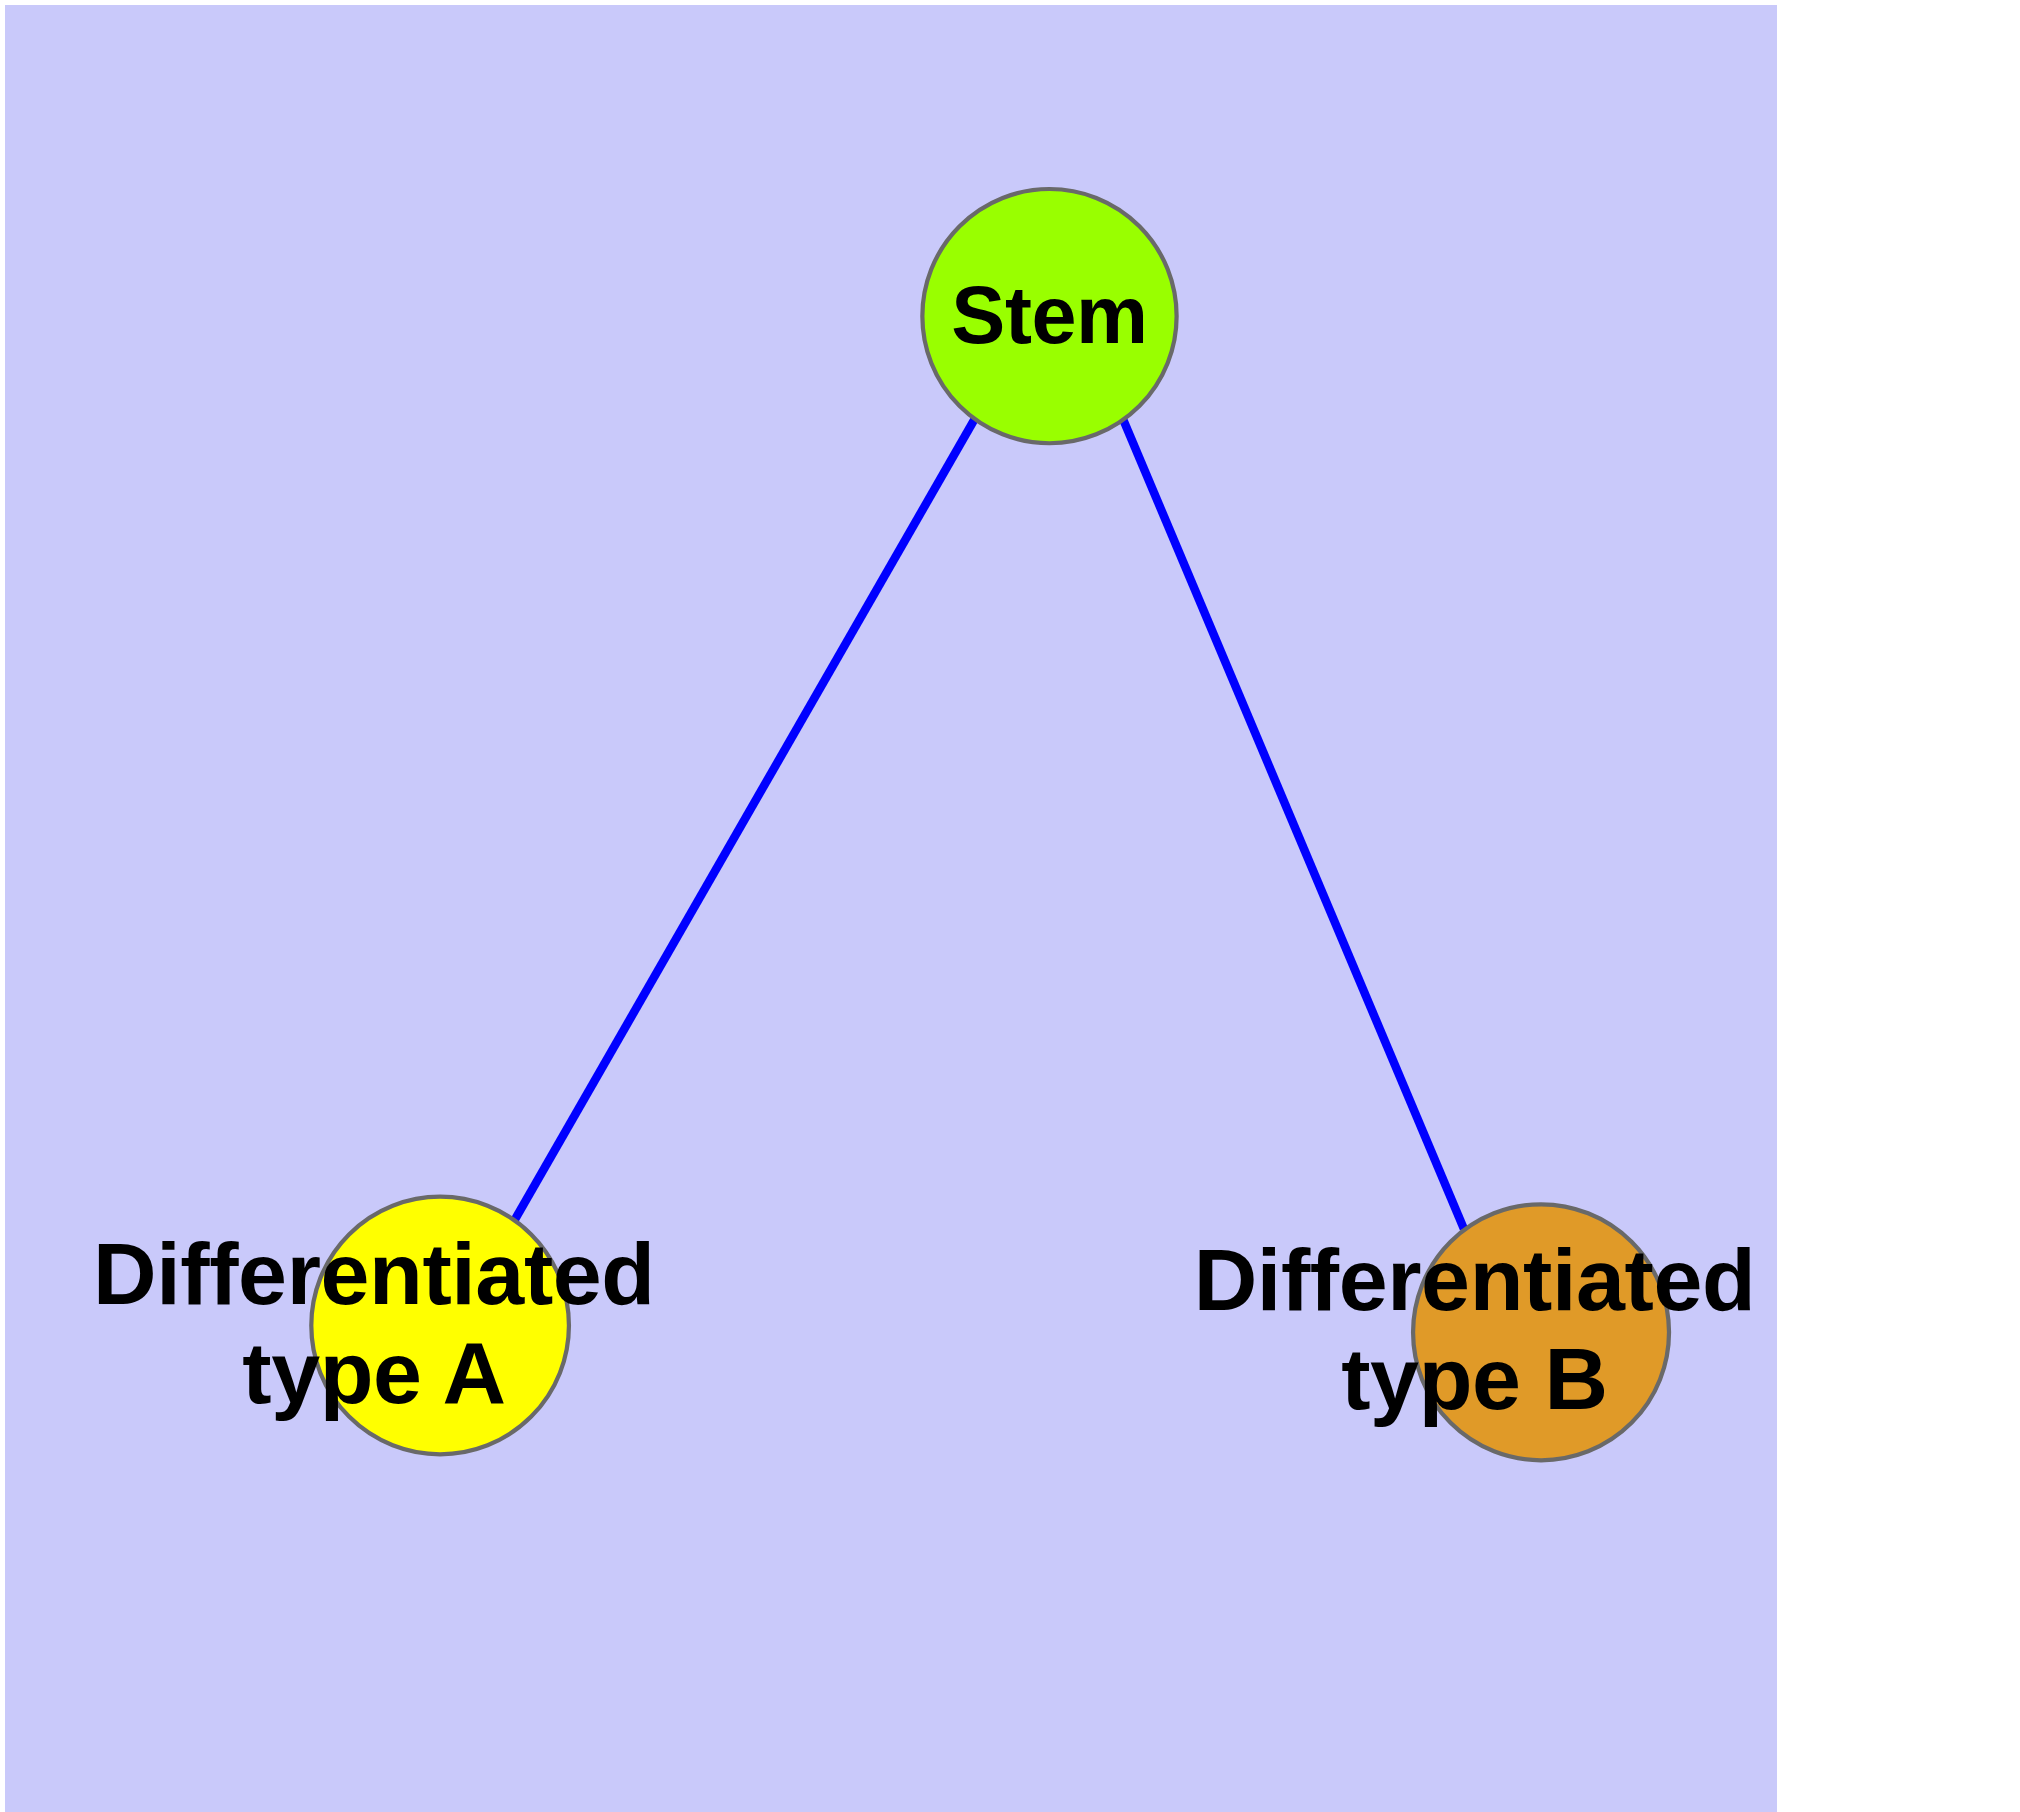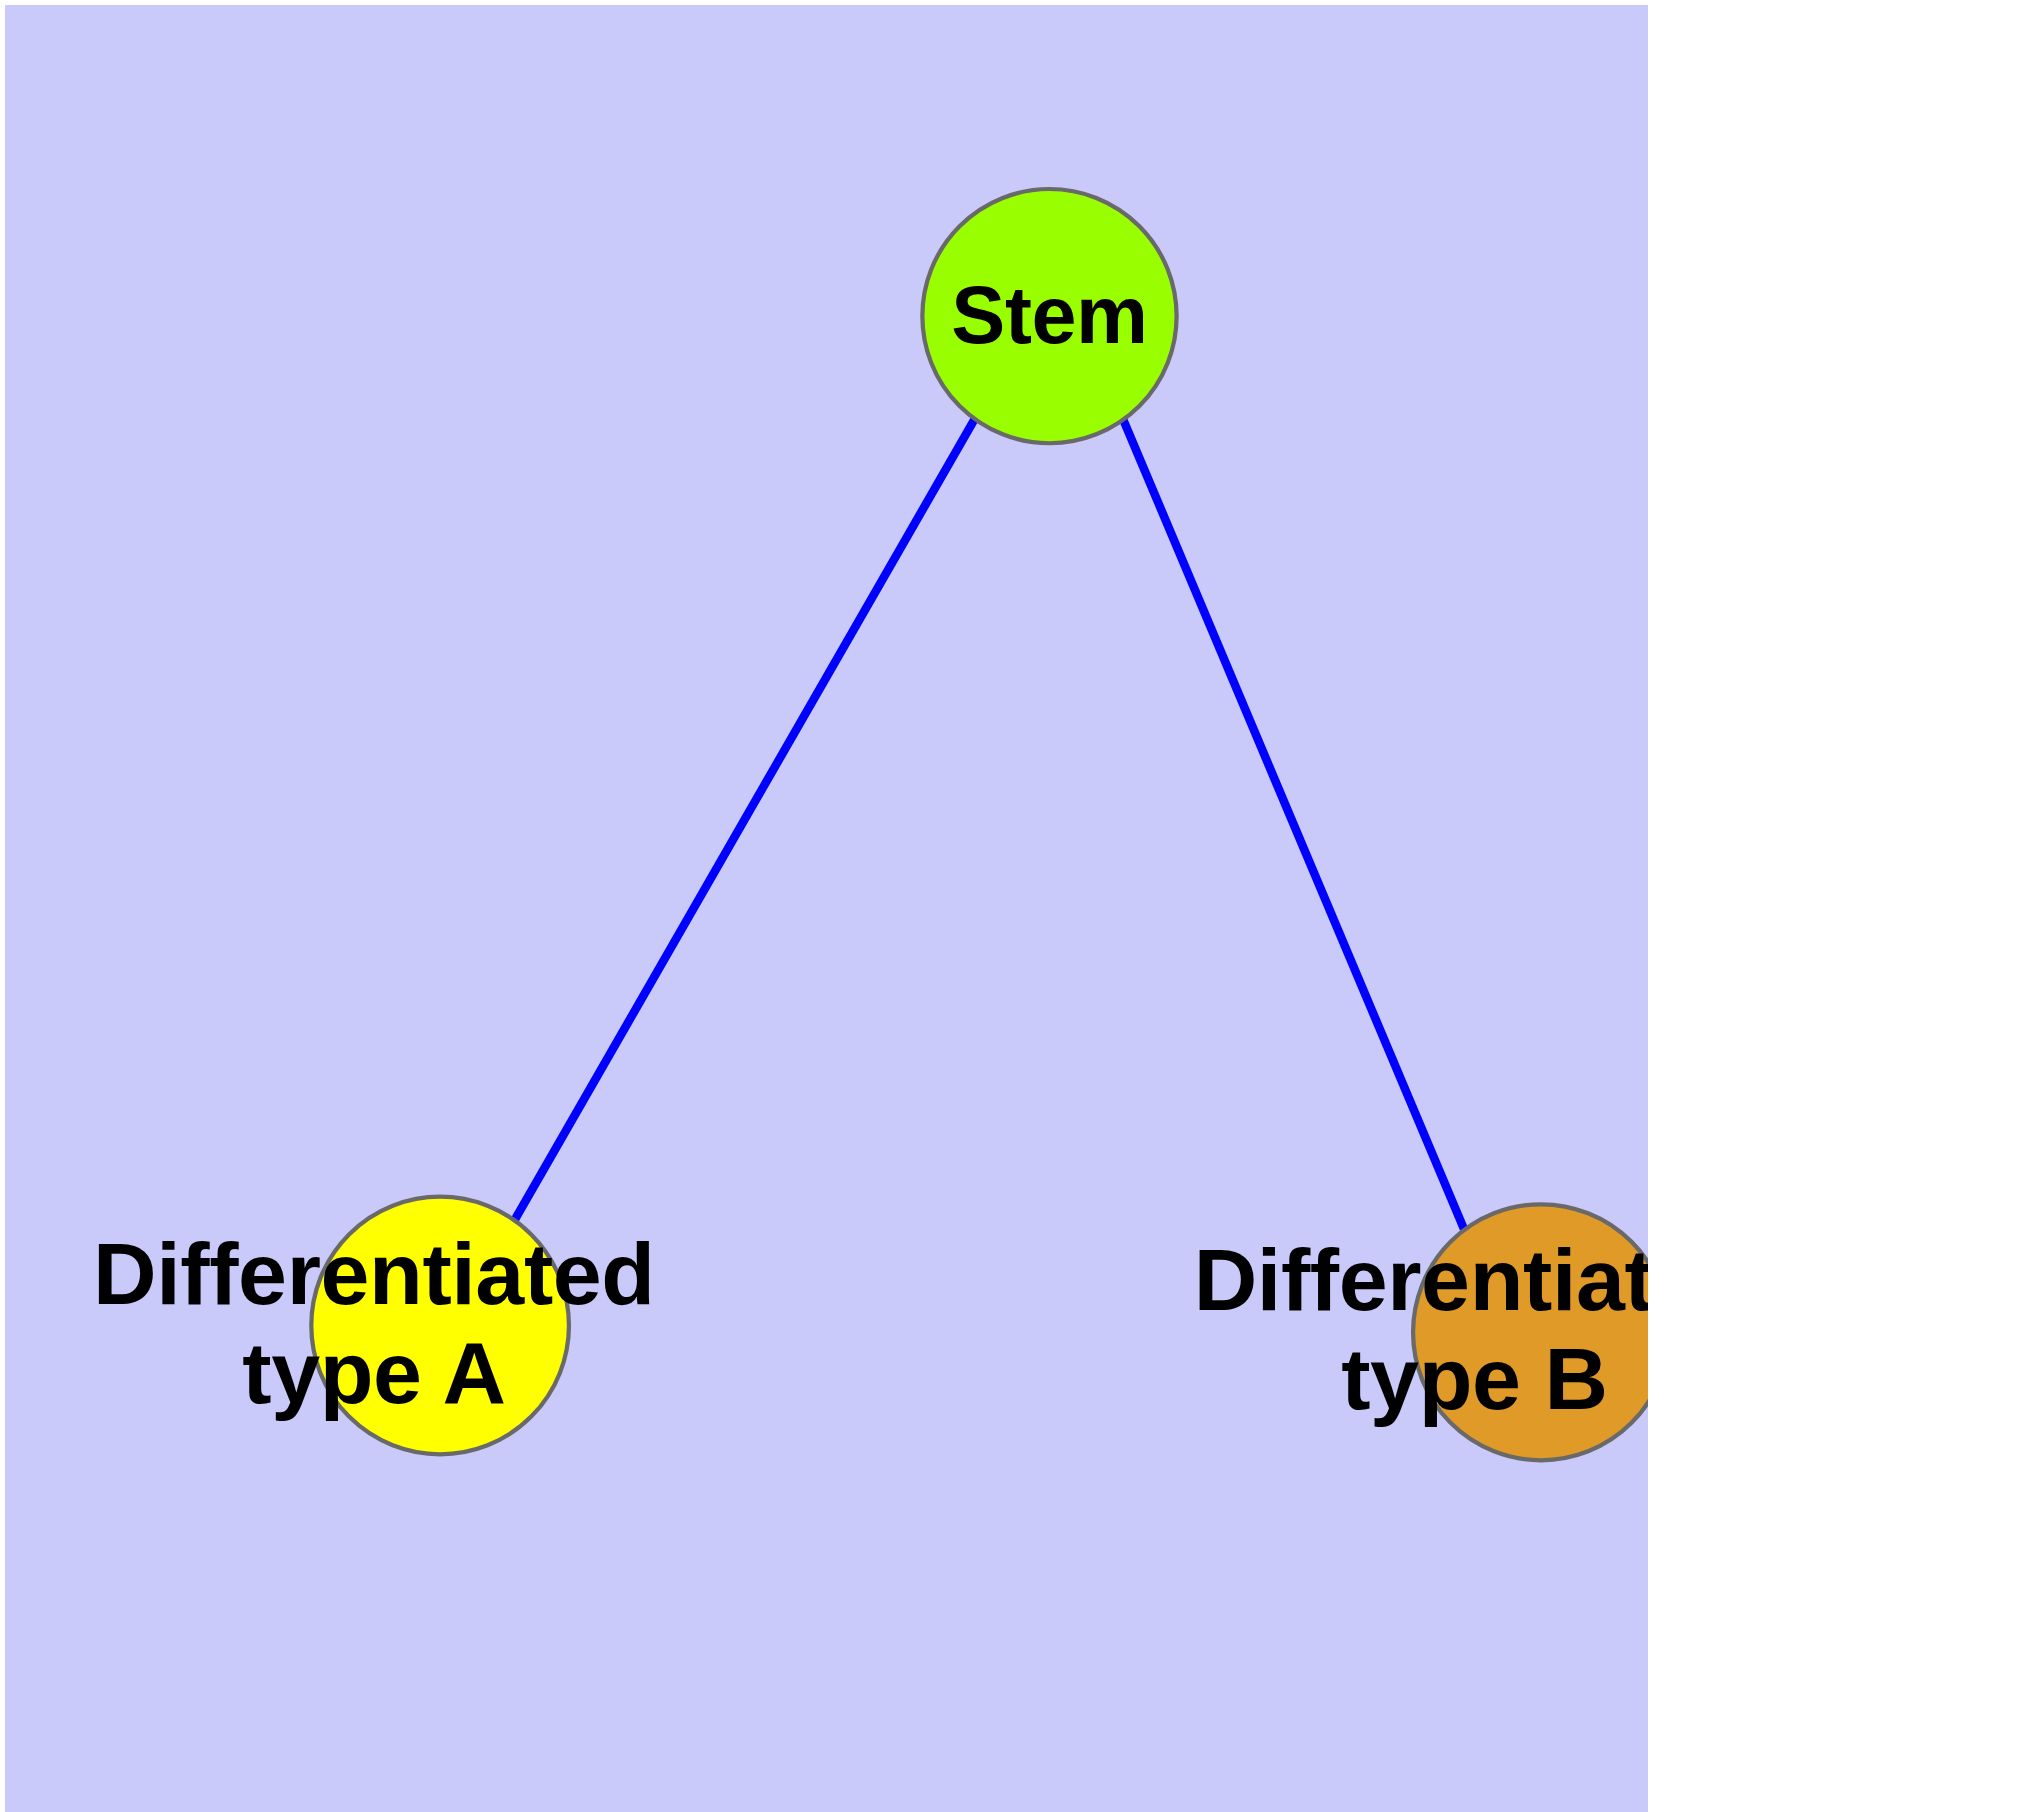--- a/index.html
+++ b/index.html
@@ -3,21 +3,21 @@
 <meta charset="utf-8">
 <title>Cell differentiation graph</title>
 <style>
   html, body {
     margin: 0;
     padding: 0;
     background: #ffffff;
   }
   #canvas {
     position: relative;
-    width: 1648px;
+    width: 1777px;
     height: 1812px;
     overflow: hidden;
     background: #ffffff;
     font-family: "Liberation Sans", sans-serif;
   }
   #plot-area {
     position: absolute;
     left: 5.1px;
     top: 5.1px;
     width: 2015px;

